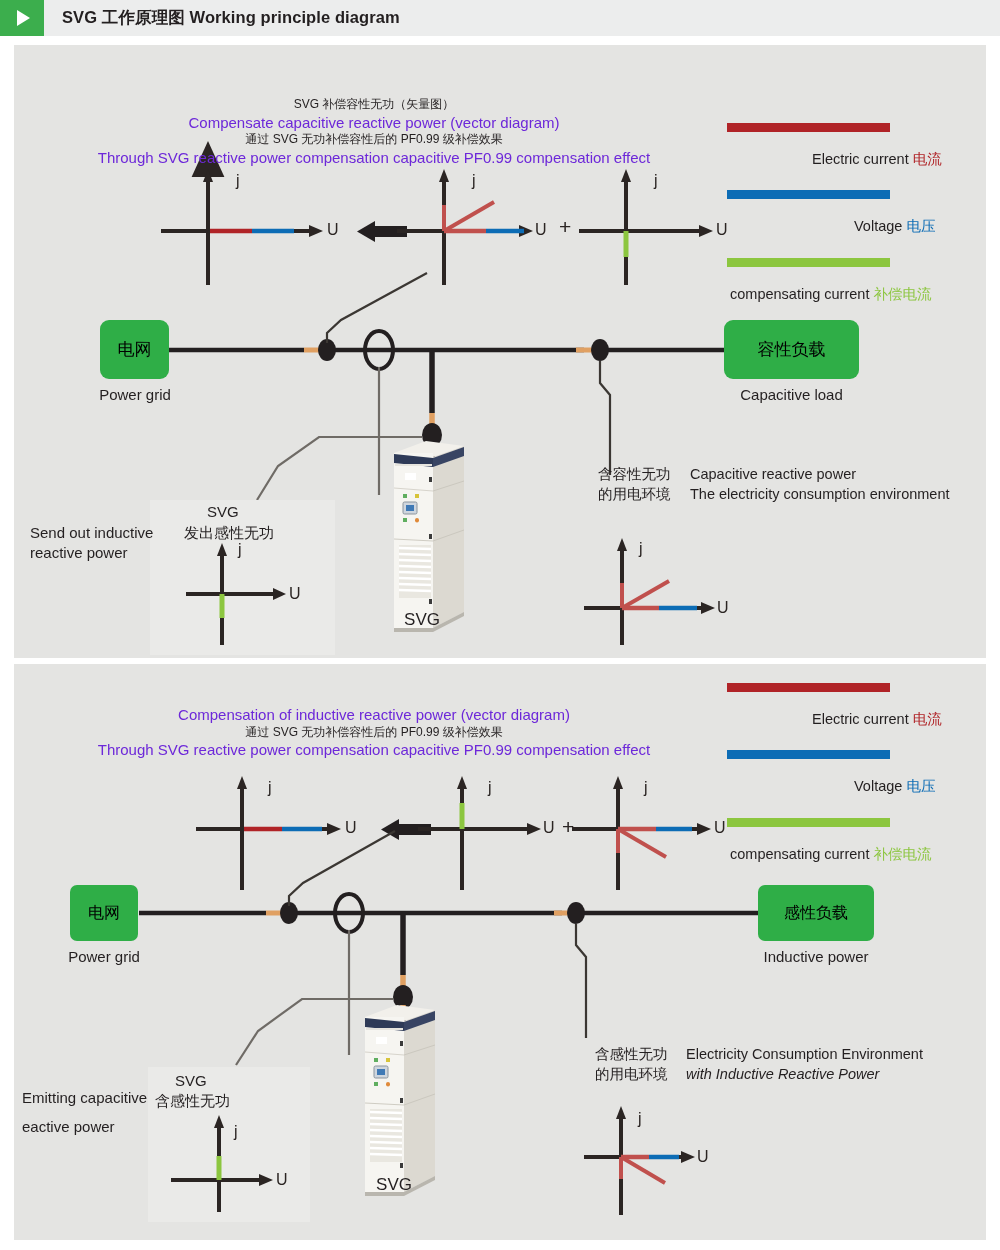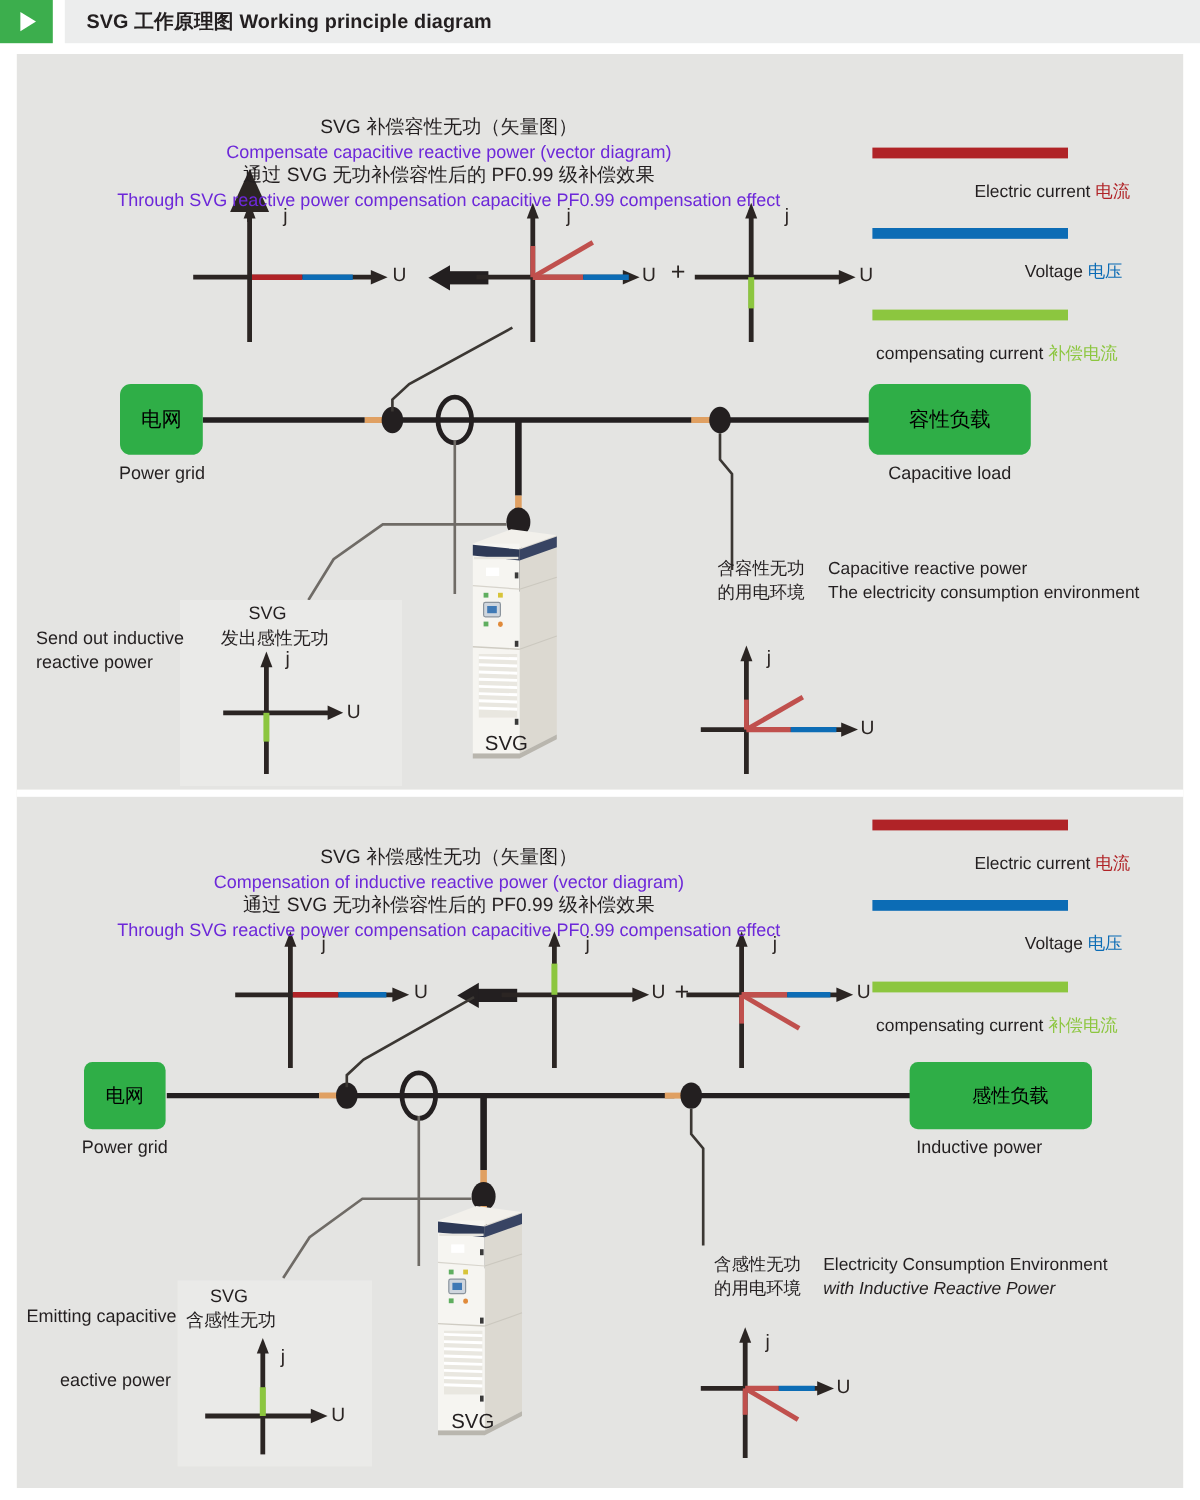--- a/index.html
+++ b/index.html
@@ -16,42 +16,42 @@
     position:absolute;left:0;top:0;width:1000px;height:36px;
     display:flex;align-items:stretch;
   }
   .header-play{
     width:44px;height:36px;background:#3cae4d;
     display:flex;align-items:center;justify-content:center;flex:0 0 auto;
   }
   .header-play svg{display:block;}
   .header-bar{
     flex:1 1 auto;background:#eceded;display:flex;align-items:center;
-    margin-left:10px;
+    margin-left:0;
     text-align:right;
   }
   .header-title{
     font-size:16.5px;font-weight:bold;color:#231f20;padding-left:18px;
     letter-spacing:.1px;white-space:nowrap;
   }
   
   .canvas{
     position:absolute;left:14px;top:45px;width:972px;height:1195px;
     background:#e4e4e2;
   }
   .canvas .vsep{
     position:absolute;left:0;top:613px;width:972px;height:6px;background:#ffffff;
   }
   svg.layer{position:absolute;left:0;top:0;width:972px;height:1195px;}
   
   .t{position:absolute;white-space:nowrap;line-height:1.28;}
   .title-blk{
     position:absolute;text-align:center;white-space:nowrap;line-height:1.3;
   }
-  .title-cn{font-size:16px;color:#231f20;}
+  .title-cn{font-size:12px;color:#231f20;}
   .title-en{font-size:15px;color:#6d28d9;}
   .lbl{font-size:15px;color:#231f20;}
   .lbl-sm{font-size:14.5px;color:#231f20;}
   .boxlabel{
     position:absolute;display:flex;align-items:center;justify-content:center;
     border-radius:9px;background:#2fae47;color:#000000;font-size:17px;
   }
   .boxlabel.small{font-size:16px;border-radius:7px;}
   .under{position:absolute;font-size:15px;color:#231f20;text-align:center;}
   .axis-letter{position:absolute;font-size:16px;color:#2b2523;}
@@ -376,48 +376,47 @@
     <div class="legend-txt" style="left:840px;top:172px;">
       <span>Voltage </span><span class="legend-cn-blue">电压</span>
     </div>
     <div class="legend-bar" style="left:713px;top:213px;width:163px;background:#8cc63f;"></div>
     <div class="legend-txt" style="left:716px;top:240px;">
       <span>compensating current </span><span class="legend-cn-green">补偿电流</span>
     </div>
   </div>
 
   <div class="title-blk" style="left:0;top:660px;width:720px;">
-    <div class="title-cn">SVG 补偿感性无功（矢量图）</div>
     <div class="title-en">Compensation of inductive reactive power (vector diagram)</div>
     <div class="title-cn">通过  SVG 无功补偿容性后的 PF0.99 级补偿效果</div>
     <div class="title-en">Through SVG reactive power compensation capacitive PF0.99 compensation effect</div>
   </div>
 
   <div class="axis-letter" style="left:254px;top:734px;">j</div>
   <div class="axis-letter" style="left:331px;top:774px;">U</div>
   <div class="axis-letter" style="left:474px;top:734px;">j</div>
   <div class="axis-letter" style="left:529px;top:774px;">U</div>
   <div class="axis-letter" style="left:548px;top:770px;font-size:21px;">+</div>
   <div class="axis-letter" style="left:630px;top:734px;">j</div>
   <div class="axis-letter" style="left:700px;top:774px;">U</div>
 
   <div class="boxlabel small" style="left:56px;top:840px;width:68px;height:56px;">
     <span>电网</span>
   </div>
   <div class="under" style="left:34px;top:903px;width:112px;">Power grid</div>
 
-  <div class="boxlabel small" style="left:744px;top:840px;width:136px;height:56px;padding-left:16px;">
+  <div class="boxlabel small" style="left:744px;top:840px;width:116px;height:56px;">
     <span>感性负载</span>
   </div>
   <div class="under" style="left:728px;top:903px;width:148px;">Inductive power</div>
 
   <div class="svg-cap" style="left:340px;top:1130px;width:80px;">SVG</div>
 
   <div class="t lbl" style="left:8px;top:1043px;">Emitting capacitive</div>
-  <div class="t lbl" style="left:8px;top:1096px;margin-left:28px;">eactive power</div>
+  <div class="t lbl" style="left:8px;top:1072px;">eactive power</div>
   <div class="t lbl" style="left:161px;top:1026px;">SVG</div>
   <div class="t lbl" style="left:141px;top:1046px;">含感性无功</div>
   <div class="axis-letter" style="left:220px;top:1078px;">j</div>
   <div class="axis-letter" style="left:262px;top:1126px;">U</div>
 
   <div class="t lbl-sm" style="left:581px;top:1000px;">含感性无功</div>
   <div class="t lbl-sm" style="left:672px;top:1000px;">Electricity Consumption Environment</div>
   <div class="t lbl-sm" style="left:581px;top:1020px;">的用电环境</div>
   <div class="t lbl-sm" style="left:672px;top:1020px;font-style:italic;">with Inductive Reactive Power</div>
   <div class="axis-letter" style="left:624px;top:1065px;">j</div>

